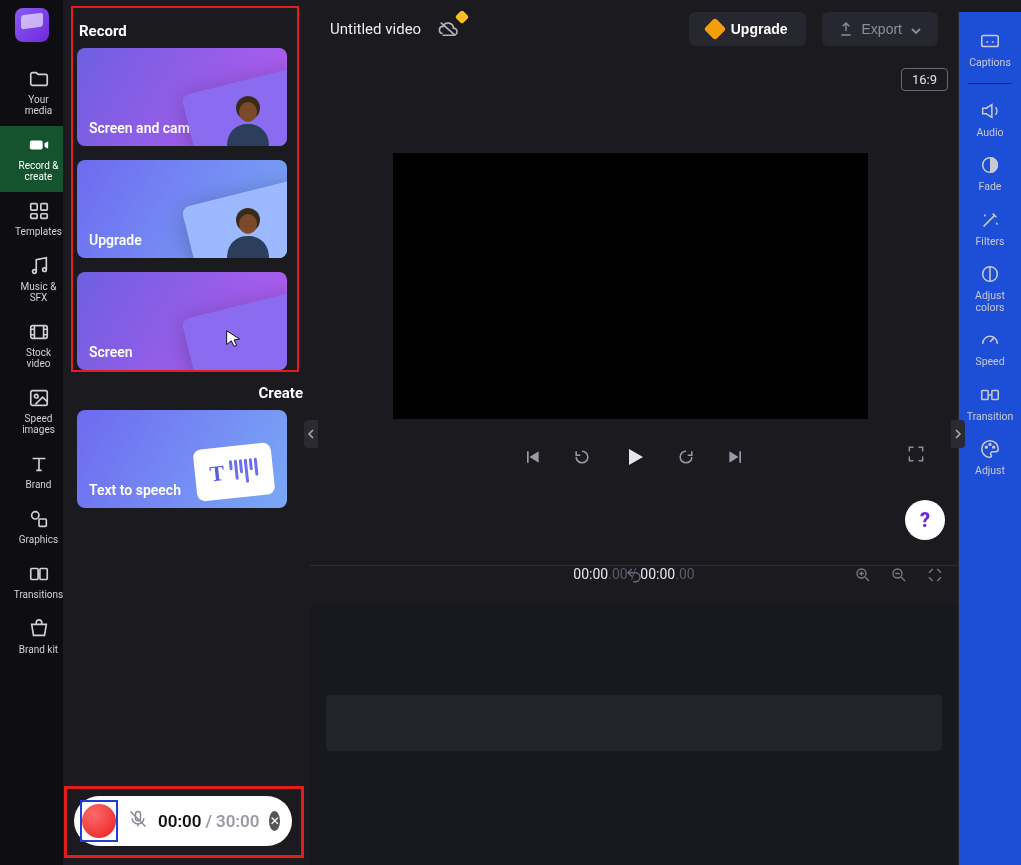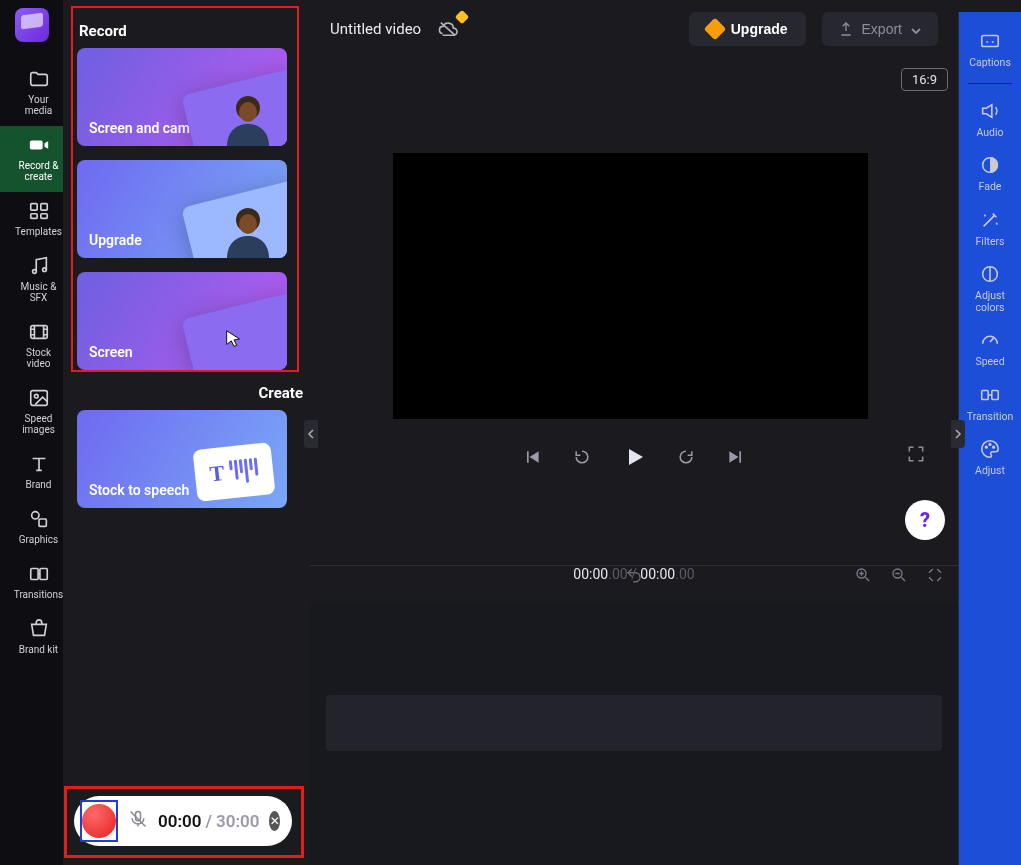--- a/index.html
+++ b/index.html
@@ -340,21 +340,21 @@
       <span>T</span>
       <div class="wave">
         <span style="height:10px"></span>
           <span style="height:20px"></span>
           <span style="height:14px"></span>
         <span style="height:24px"></span>
           <span style="height:12px"></span>
           <span style="height:18px"></span>
       </div>
     </div>
-    <span>Stock to speech</span>
+    <span>Text to speech</span>
   </div>
 </div>
 <div class="red-box-top"></div>
 
 <div class="panel-collapse">
   <svg width="10" height="10" viewBox="0 0 10 10">
       <path d="M7 1 3 5l4 4" fill="none" stroke="#aaa" stroke-width="1.6"></path>
     </svg>
 </div>
 

